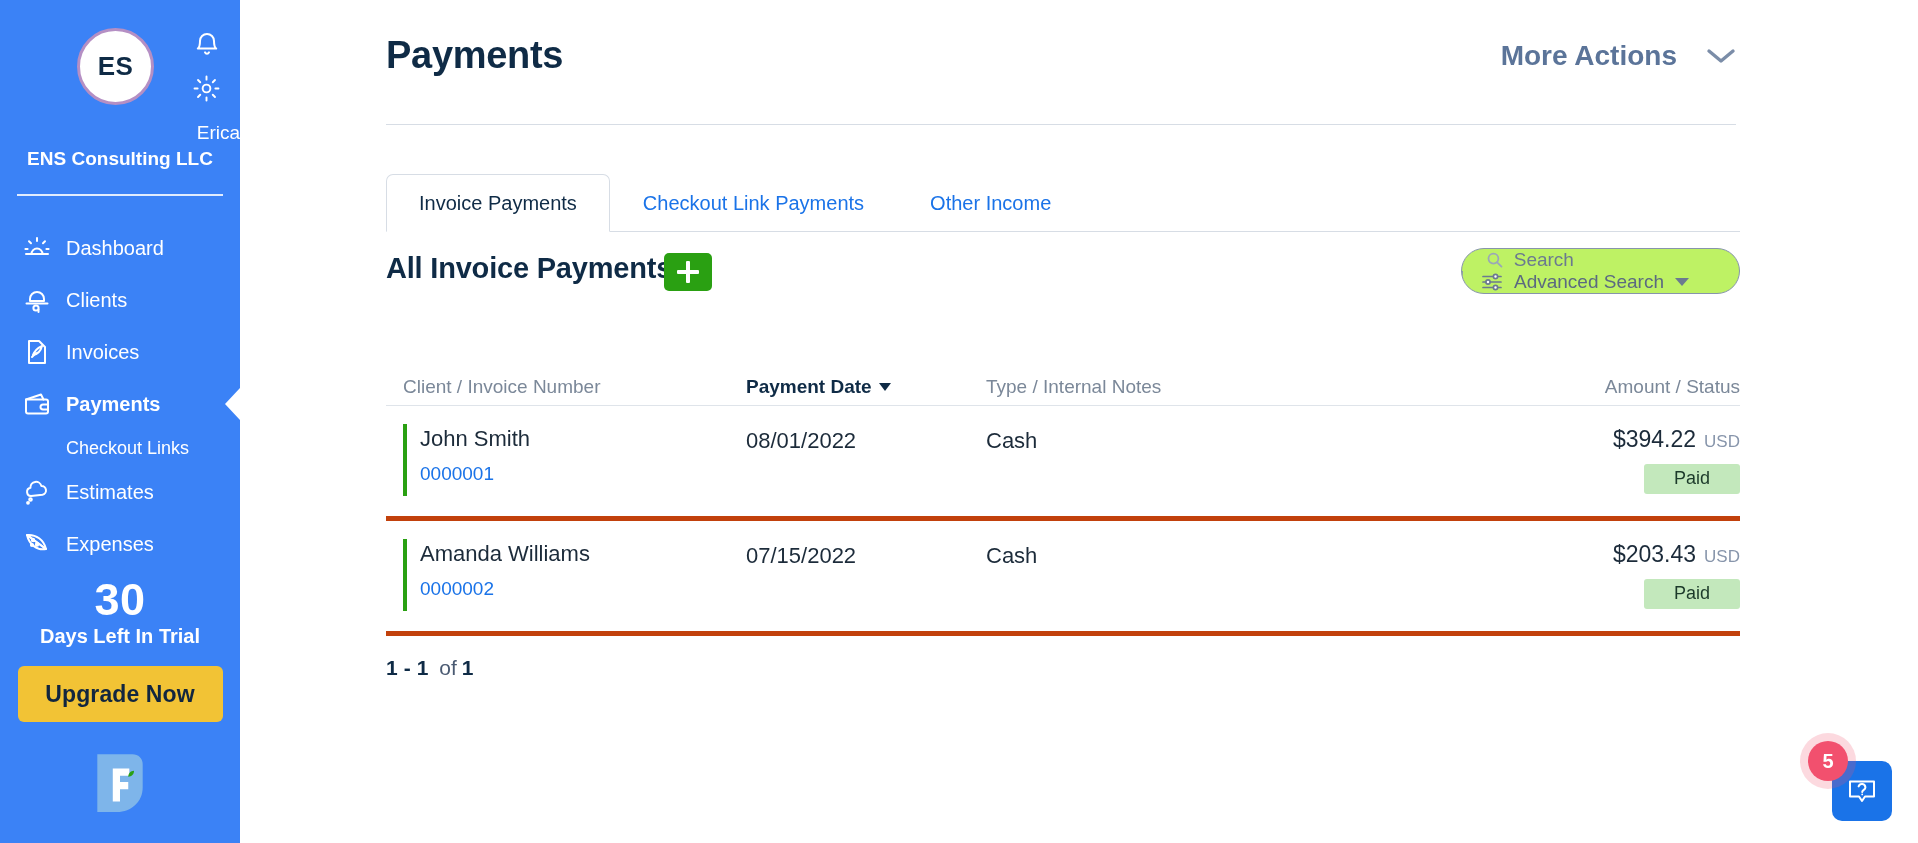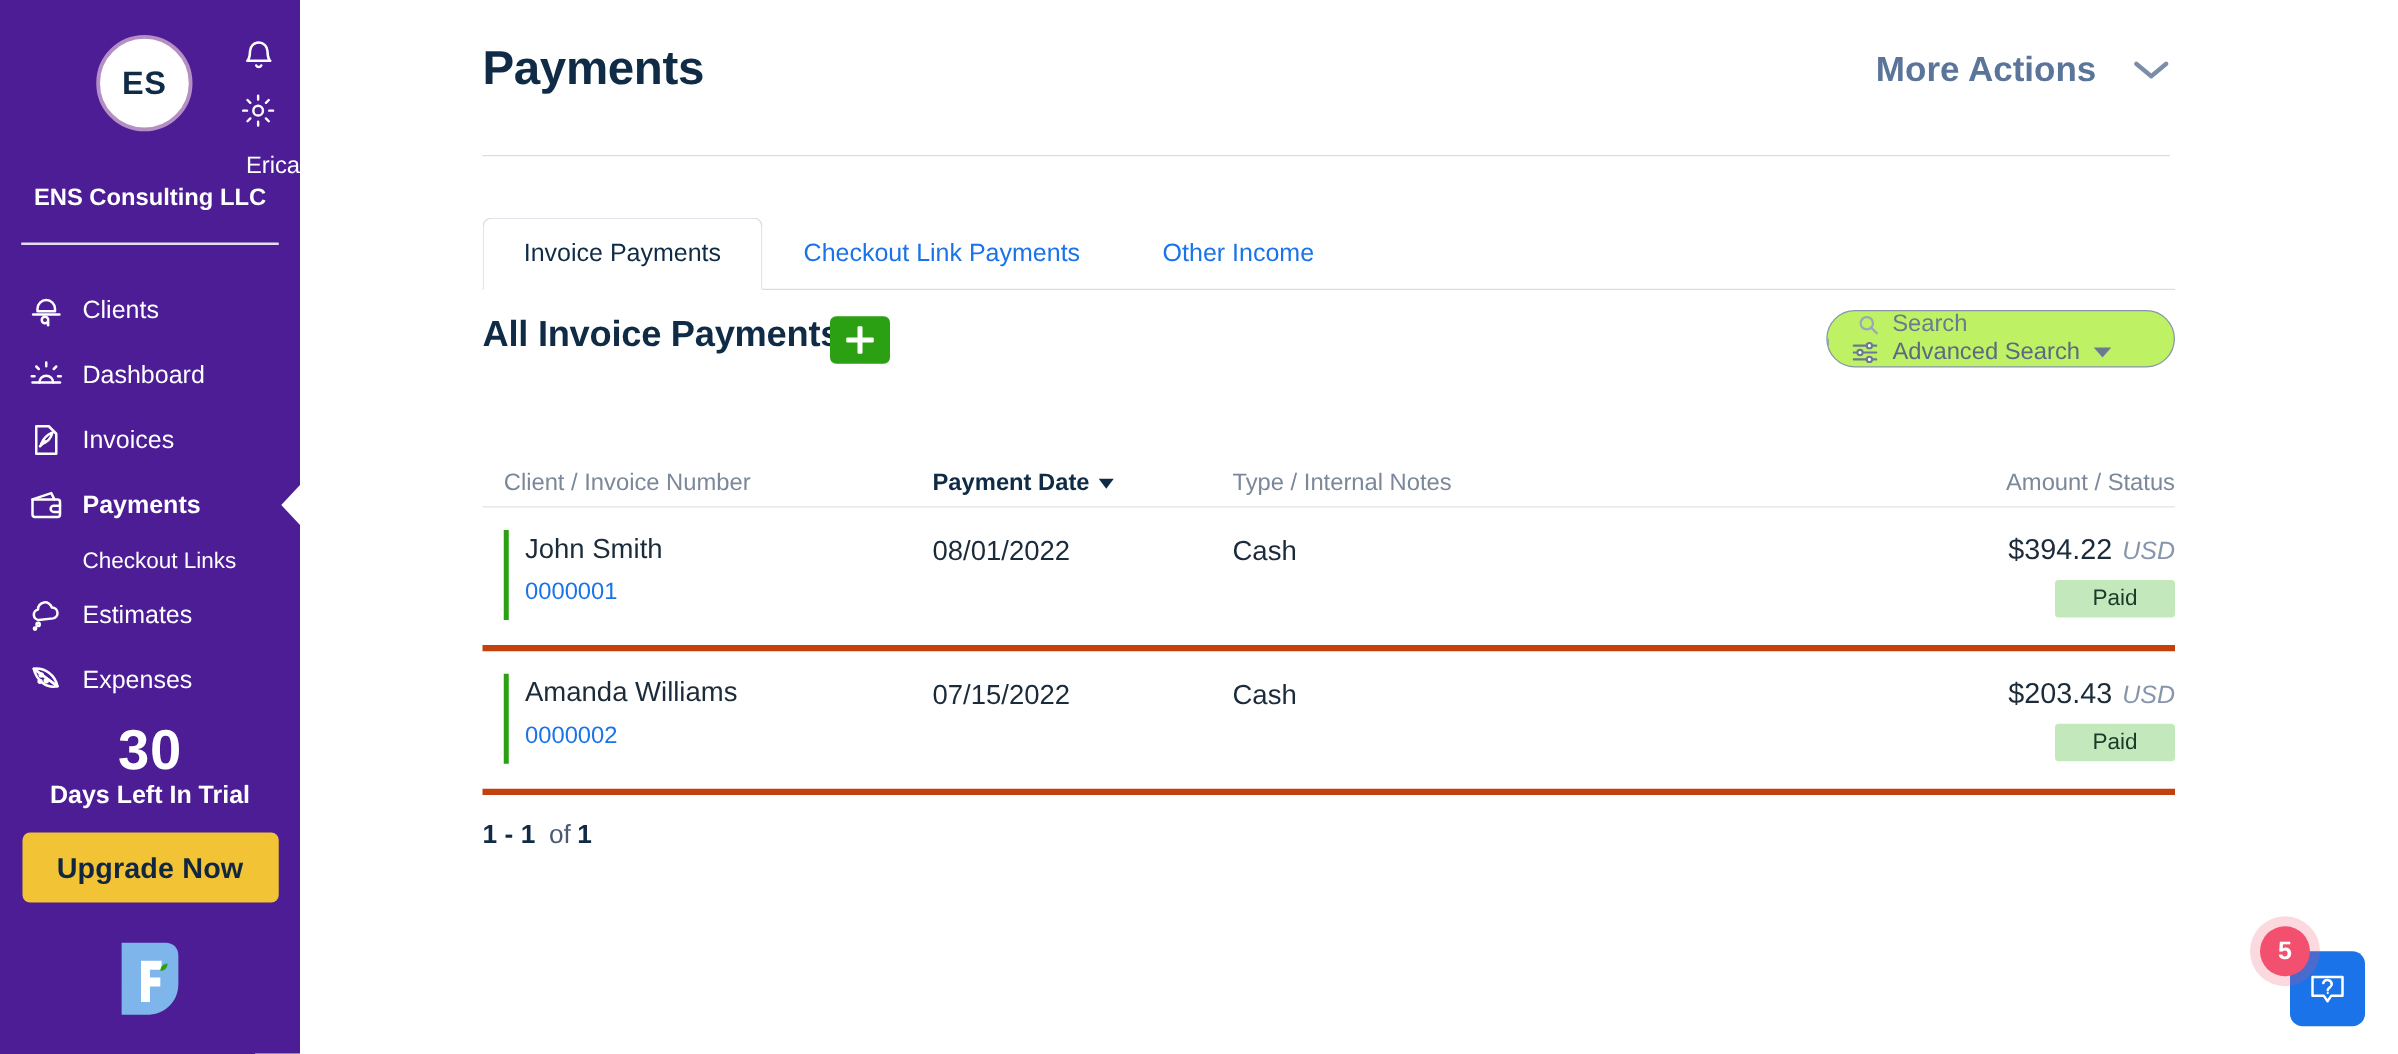--- a/index.html
+++ b/index.html
@@ -9,21 +9,21 @@
     background: #ffffff;
     font-family: "Liberation Sans", sans-serif;
     -webkit-font-smoothing: antialiased;
   }
   .app { position: relative; width: 1918px; height: 843px; display: flex; }
 
   
   .sidebar {
     position: relative;
     width: 240px; height: 843px;
-    background: #4c1d95;
+    background: #3b82f6;
     flex: 0 0 240px;
     color: #ffffff;
     overflow: hidden;
   }
   .sb-top { position: relative; height: 200px; }
   .avatar {
     position: absolute; left: 77px; top: 28px;
     width: 77px; height: 77px; border-radius: 50%;
     background: #ffffff; border: 3px solid #b58fc4;
     display: flex; align-items: center; justify-content: center;
@@ -167,21 +167,21 @@
     width: 4px; background: #2aa012;
   }
   .cell-client { flex: 0 0 360px; padding-left: 34px; }
   .cell-client .name { font-size: 22px; color: #1c2b3a; line-height: 1.15; }
   .cell-client .inv { display: inline-block; margin-top: 12px; font-size: 19px; color: #1a73e8; cursor: pointer; }
   .cell-date { flex: 0 0 240px; font-size: 22px; color: #1c2b3a; padding-top: 2px; }
   .cell-type { flex: 1 1 auto; font-size: 22px; color: #1c2b3a; padding-top: 2px; }
   .cell-amount { flex: 0 0 260px; text-align: right; }
   .amt-line { display: flex; align-items: baseline; justify-content: flex-end; gap: 8px; }
   .amt { font-size: 23px; color: #1c2b3a; }
-  .cur { font-size: 20px; color: #8795ab; font-style: italic; }
+  .cur { font-size: 17px; color: #8795ab; }
   .badge {
     display: inline-block; margin-top: 11px; padding: 4px 30px 5px;
     background: #c3e8bc; color: #1c3a2a; border-radius: 3px; font-size: 18px;
   }
 
   .pager { position: absolute; left: 146px; top: 656px; font-size: 21px; color: #4a5a72; }
   .pager b { color: #0f2b46; font-weight: 700; }
 
   
   .help-widget { position: absolute; right: 16px; bottom: 12px; width: 96px; height: 96px; }
@@ -228,39 +228,39 @@
 
       <div class="sb-name">Erica</div>
       <div class="sb-org">ENS Consulting LLC</div>
       <div class="sb-divider"></div>
     </div>
 
     <nav class="nav">
 
       <div class="nav-item">
         <span class="nav-ico">
+          <svg width="30" height="30" viewBox="0 0 30 30" fill="none" stroke="#fff" stroke-width="2" stroke-linecap="round">
+            <path d="M9.5 21a5.5 5.5 0 0 1 11 0"></path>
+            <path d="M4 21h22"></path>
+            <path d="M15 5v3M7 8.2l2 2M23 8.2l-2 2M3.4 16h2.2M24.4 16h2.2"></path>
+          </svg>
+        </span>
+        <span>Dashboard</span>
+      </div>
+
+      <div class="nav-item">
+        <span class="nav-ico">
           <svg width="30" height="30" viewBox="0 0 30 30" fill="none" stroke="#fff" stroke-width="2" stroke-linecap="round" stroke-linejoin="round">
             <path d="M8 14a7 7 0 0 1 14 0v2H8z"></path>
             <path d="M4.5 18.5h21"></path>
             <circle cx="14" cy="23" r="2.6"></circle>
             <path d="M16.5 24.5v2.6"></path>
           </svg>
         </span>
         <span>Clients</span>
-      </div>
-
-      <div class="nav-item">
-        <span class="nav-ico">
-          <svg width="30" height="30" viewBox="0 0 30 30" fill="none" stroke="#fff" stroke-width="2" stroke-linecap="round">
-            <path d="M9.5 21a5.5 5.5 0 0 1 11 0"></path>
-            <path d="M4 21h22"></path>
-            <path d="M15 5v3M7 8.2l2 2M23 8.2l-2 2M3.4 16h2.2M24.4 16h2.2"></path>
-          </svg>
-        </span>
-        <span>Dashboard</span>
       </div>
 
       <div class="nav-item">
         <span class="nav-ico">
           <svg width="30" height="30" viewBox="0 0 30 30" fill="none" stroke="#fff" stroke-width="2" stroke-linecap="round" stroke-linejoin="round">
             <path d="M7 4h10l6 6v16H7z"></path>
             <path d="M11 18c3-7 7-8 9-9-1 4-3 8-9 9z"></path>
             <path d="M10 20l4-4"></path>
           </svg>
         </span>

